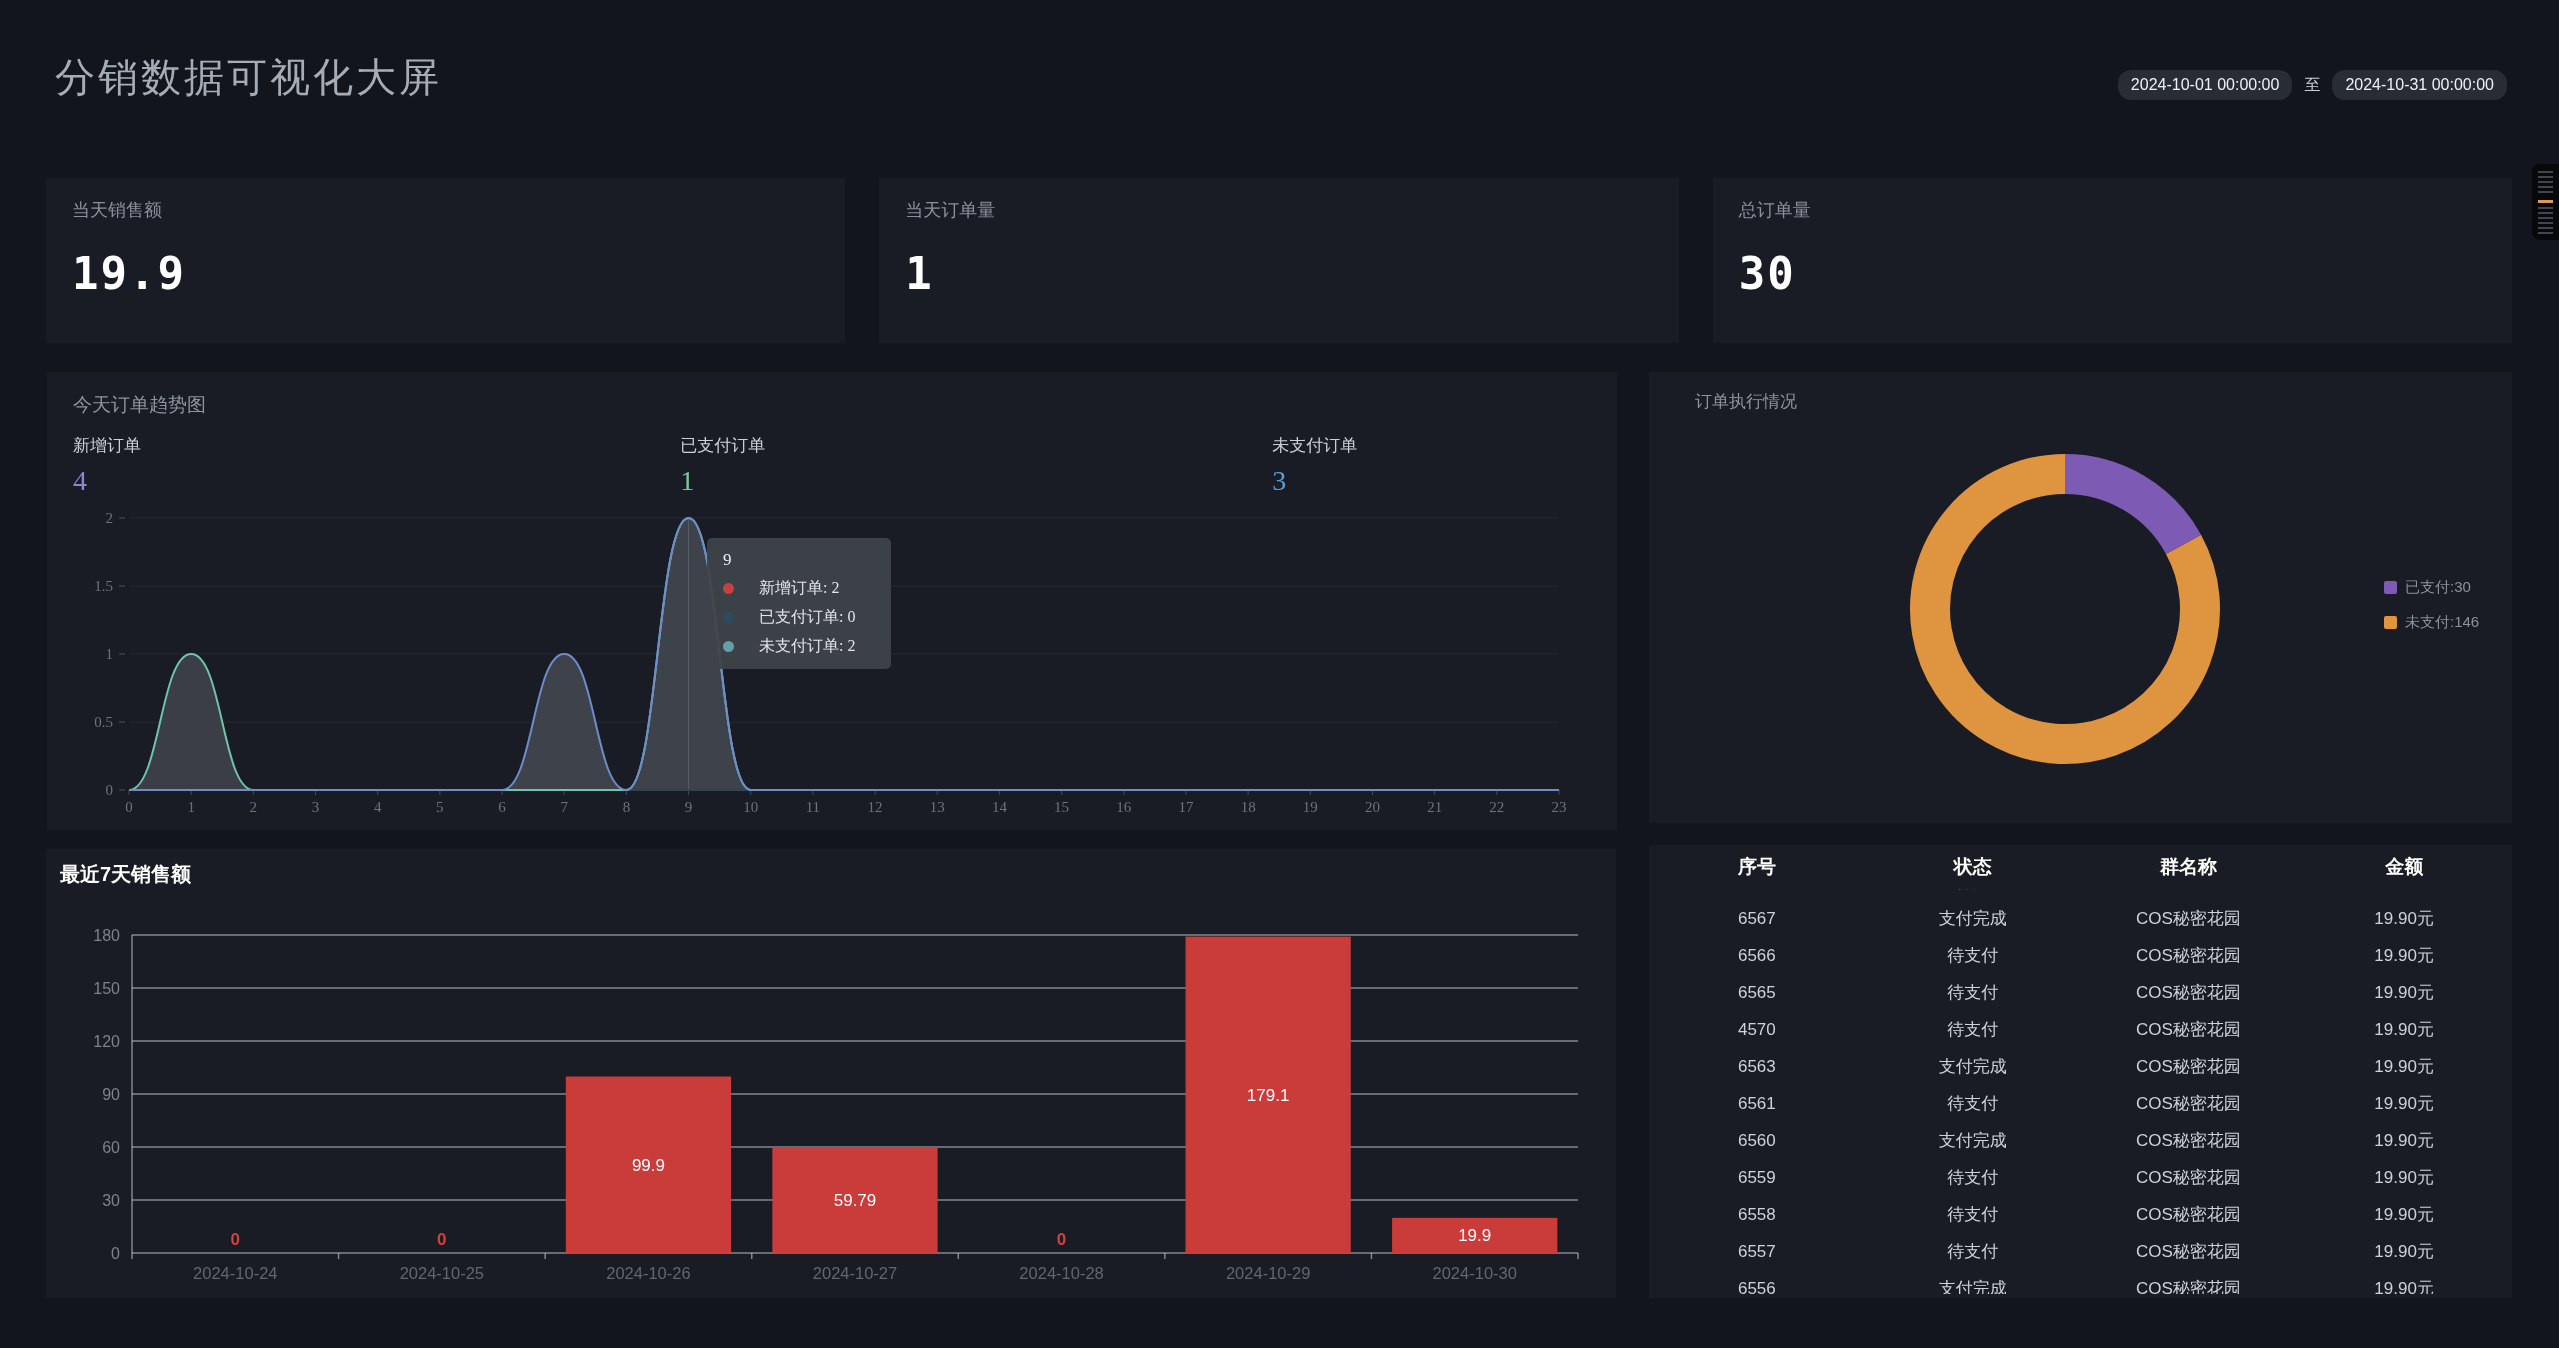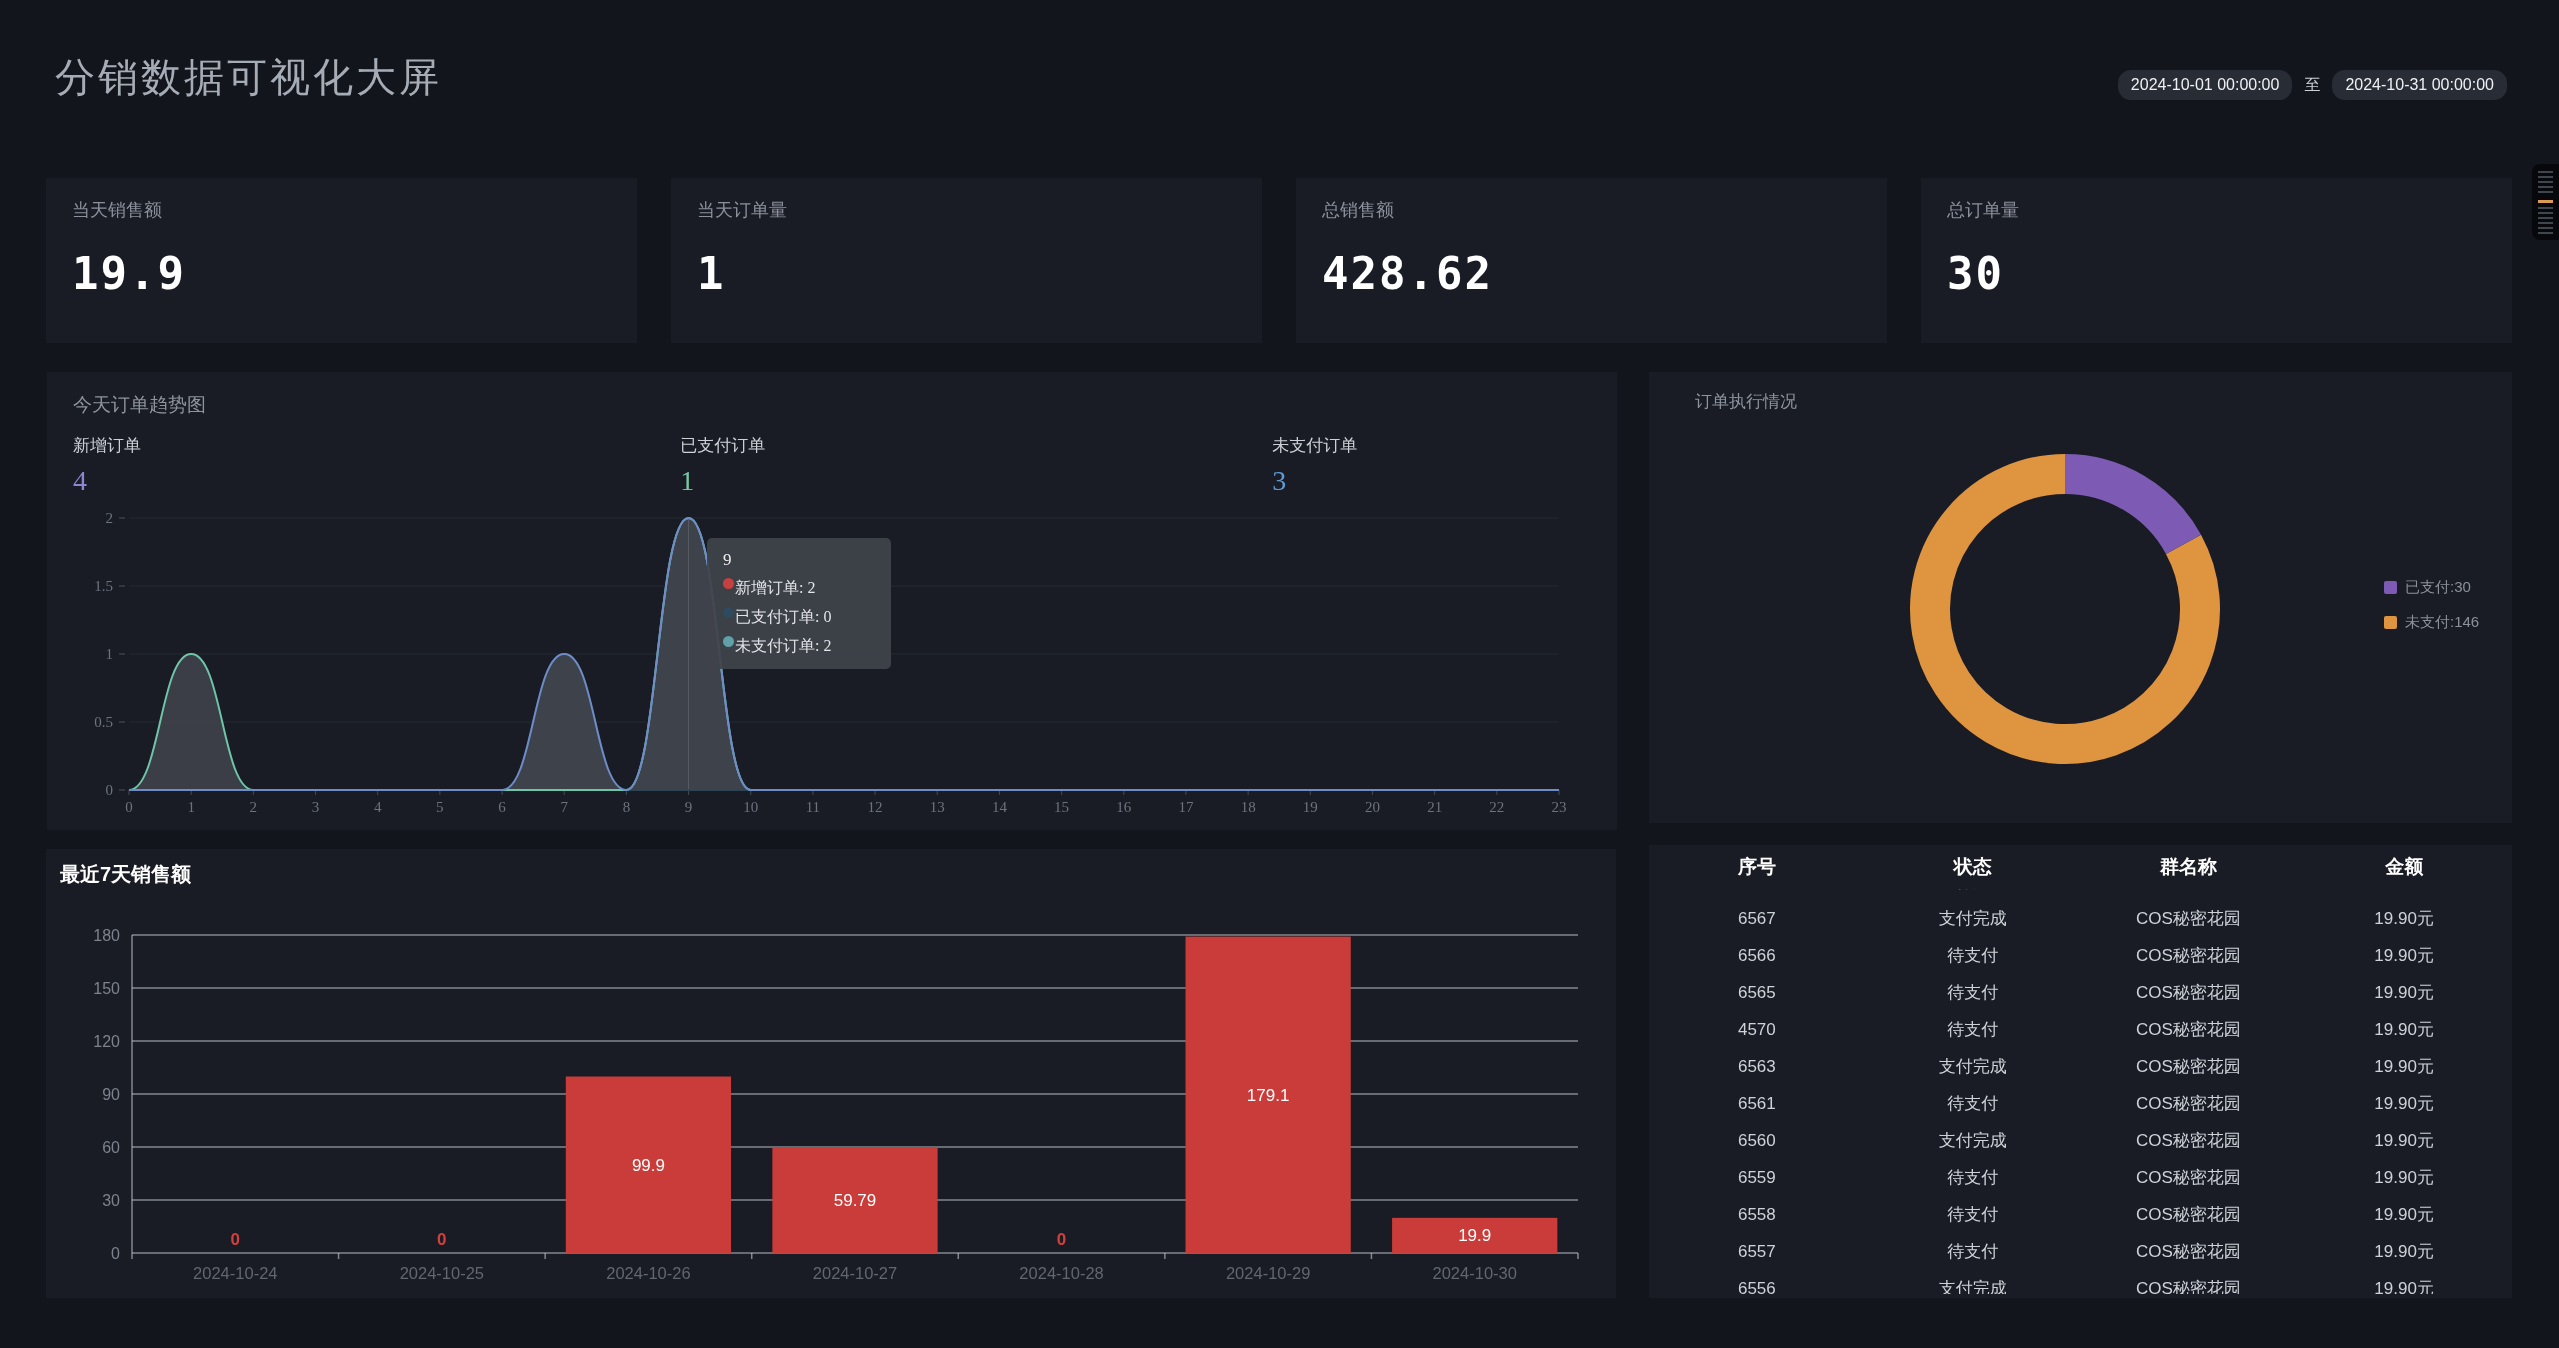--- a/index.html
+++ b/index.html
@@ -28,21 +28,21 @@
   .stat:nth-child(2){width:39%;}
   .stat:nth-child(3){width:21%;}
   .stat-label{font-size:17px;color:#cdd1d7;}
   .stat-value{font-size:28px;margin-top:8px;}
   #trend-svg{position:absolute;left:0;top:140px;}
   #bar-svg{position:absolute;left:0;top:40px;}
   #donut-svg{position:absolute;left:0;top:0;}
   .tooltip{position:absolute;left:660px;top:166px;min-width:152px;background:rgba(64,67,74,0.93);
            border-radius:5px;padding:12px 16px;z-index:5;}
   .tt-title{font-size:17px;color:#eceef1;}
-  .tt-row{display:flex;align-items:flex-start;gap:1px;font-size:16px;color:#e2e5e9;margin-top:8px;}
+  .tt-row{display:flex;align-items:center;gap:25px;font-size:16px;color:#e2e5e9;margin-top:8px;}
   .tt-dot{width:11px;height:11px;border-radius:50%;flex:0 0 auto;}
   .legend{position:absolute;left:735px;top:206px;}
   .lg-row{display:flex;align-items:center;gap:8px;font-size:15px;color:#8b9099;margin-bottom:16px;}
   .lg-sq{width:13px;height:13px;border-radius:2px;flex:0 0 auto;}
   .t-header{position:absolute;left:0;top:0;right:0;height:44px;display:flex;align-items:center;}
   .t-header .t-cell{font-weight:bold;font-size:19px;color:#ffffff;text-align:center;}
   .t-cell{width:25%;text-align:center;font-size:17px;color:#ced2d8;}
   #table-rows{position:absolute;left:0;top:44px;right:0;bottom:4px;overflow:hidden;}
   #rows-inner{transform:translateY(-26px);}
   .t-row{height:37px;display:flex;align-items:center;}
@@ -65,24 +65,20 @@
   </div>
 
   <div class="kpi-row">
     <div class="kpi-card">
       <div class="kpi-label">当天销售额</div>
       <div class="kpi-value">19.9</div>
     </div>
     <div class="kpi-card">
       <div class="kpi-label">当天订单量</div>
       <div class="kpi-value">1</div>
-    </div>
-    <div class="kpi-card">
-      <div class="kpi-label">总销售额</div>
-      <div class="kpi-value">428.62</div>
     </div>
     <div class="kpi-card">
       <div class="kpi-label">总订单量</div>
       <div class="kpi-value">30</div>
     </div>
   </div>
 
   <div class="panel" id="trend-panel">
     <div class="panel-title">今天订单趋势图</div>
     <div class="stats" id="trend-stats">

